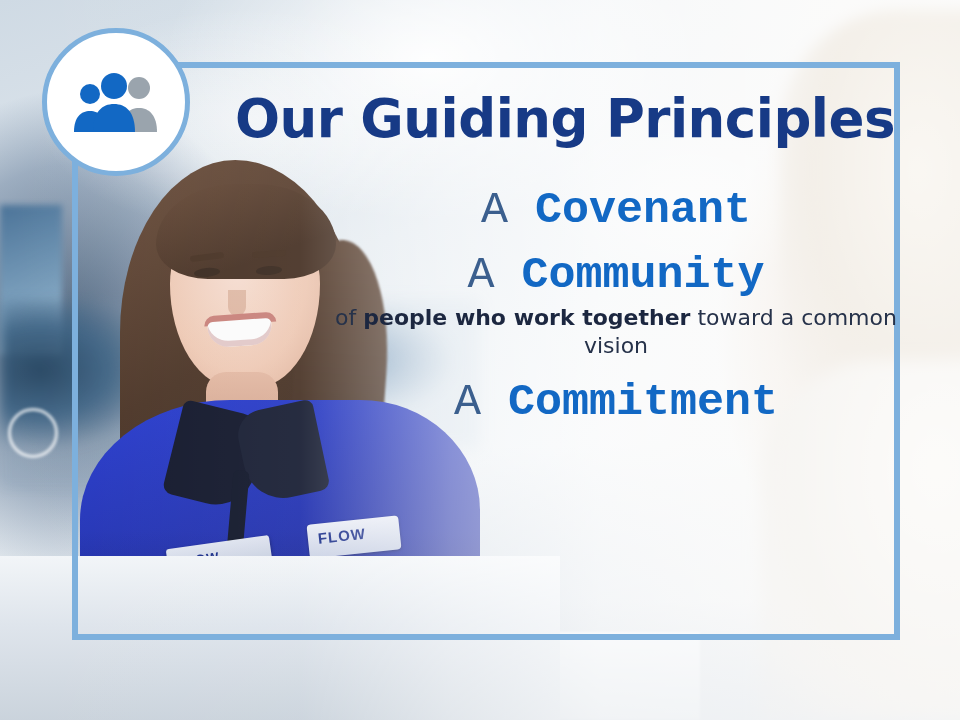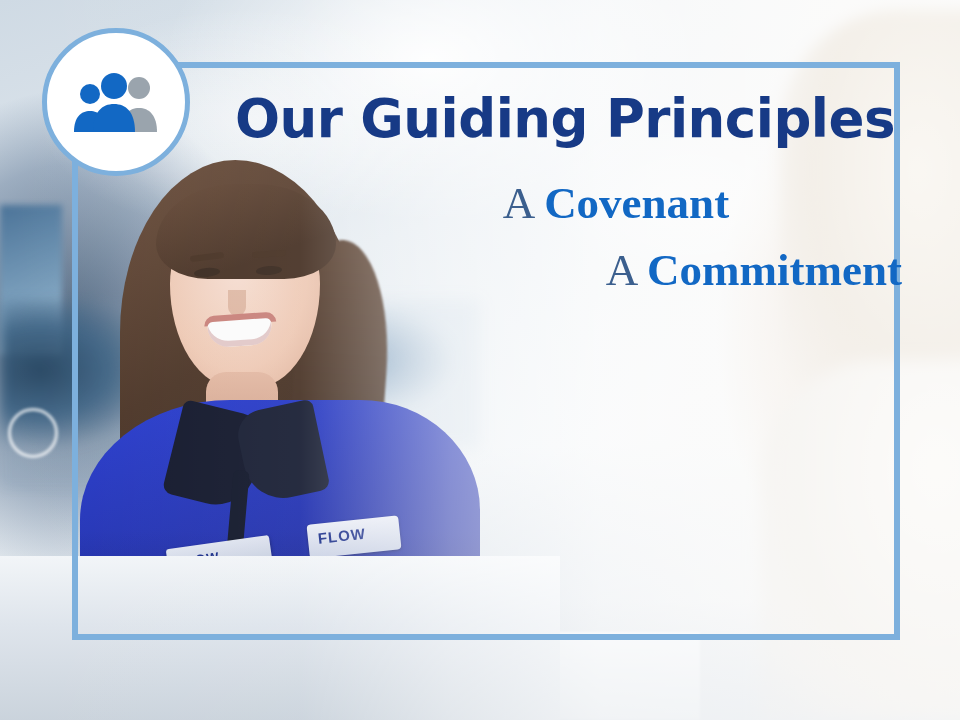--- a/index.html
+++ b/index.html
@@ -276,24 +276,25 @@
     line-height: 1;
   }
 
   .principles {
     position: absolute;
     left: 330px; top: 180px;
     width: 572px;
   }
   .p-block { margin-bottom: 6px; }
   .p-title {
-    font-family: Liberation Serif, serif;
+    font-family: Liberation Mono, monospace;
     line-height: 1.04;
     color: #1268c4;
     white-space: nowrap;
+    margin-top: 8px;
   }
   .p-title .art {
     font-weight: normal;
     color: #3b5f8e;
   }
   .p-title .word {
     font-weight: bold;
     color: #1268c4;
   }
   .p-sub {
@@ -307,21 +308,21 @@
 
   .p1 { text-align: center; }
   .p1 .p-title { font-size: 45px; }
   .p1 .p-sub { text-align: center; }
 
   .p2 { text-align: center; margin-top: 18px; }
   .p2 .p-title { font-size: 45px; }
   .p2 .p-sub { text-align: center; }
 
   .p3 { text-align: right; margin-top: 20px; }
-  .p3 .p-title { font-size: 45px; text-align: right; }
+  .p3 .p-title { font-size: 45px; text-align: center; }
   .p3 .p-sub { text-align: right; }
 </style>
 </head>
 <body>
 
 <div id="stage">
 
   <div class="photo"></div>
   <div class="photo-blur-overlay"></div>
   <div class="showroom-screen"></div>
@@ -391,20 +392,29 @@
 
   <div class="principles">
 
     <div class="p-block p1">
       <div class="p-title">
         <span class="art">A</span>
         <span class="word">Covenant</span>
       </div>
     </div>
 
+    <div class="p-block p2">
+      <div class="p-title">
+        <span class="art">A</span>
+        <span class="word">Community</span>
+      </div>
+      <div class="p-sub">
+        <span>of </span><b>people who work together</b><span> toward a common vision</span>
+      </div>
+    </div>
 
     <div class="p-block p3">
       <div class="p-title">
         <span class="art">A</span>
         <span class="word">Commitment</span>
       </div>
     </div>
 
   </div>
 

